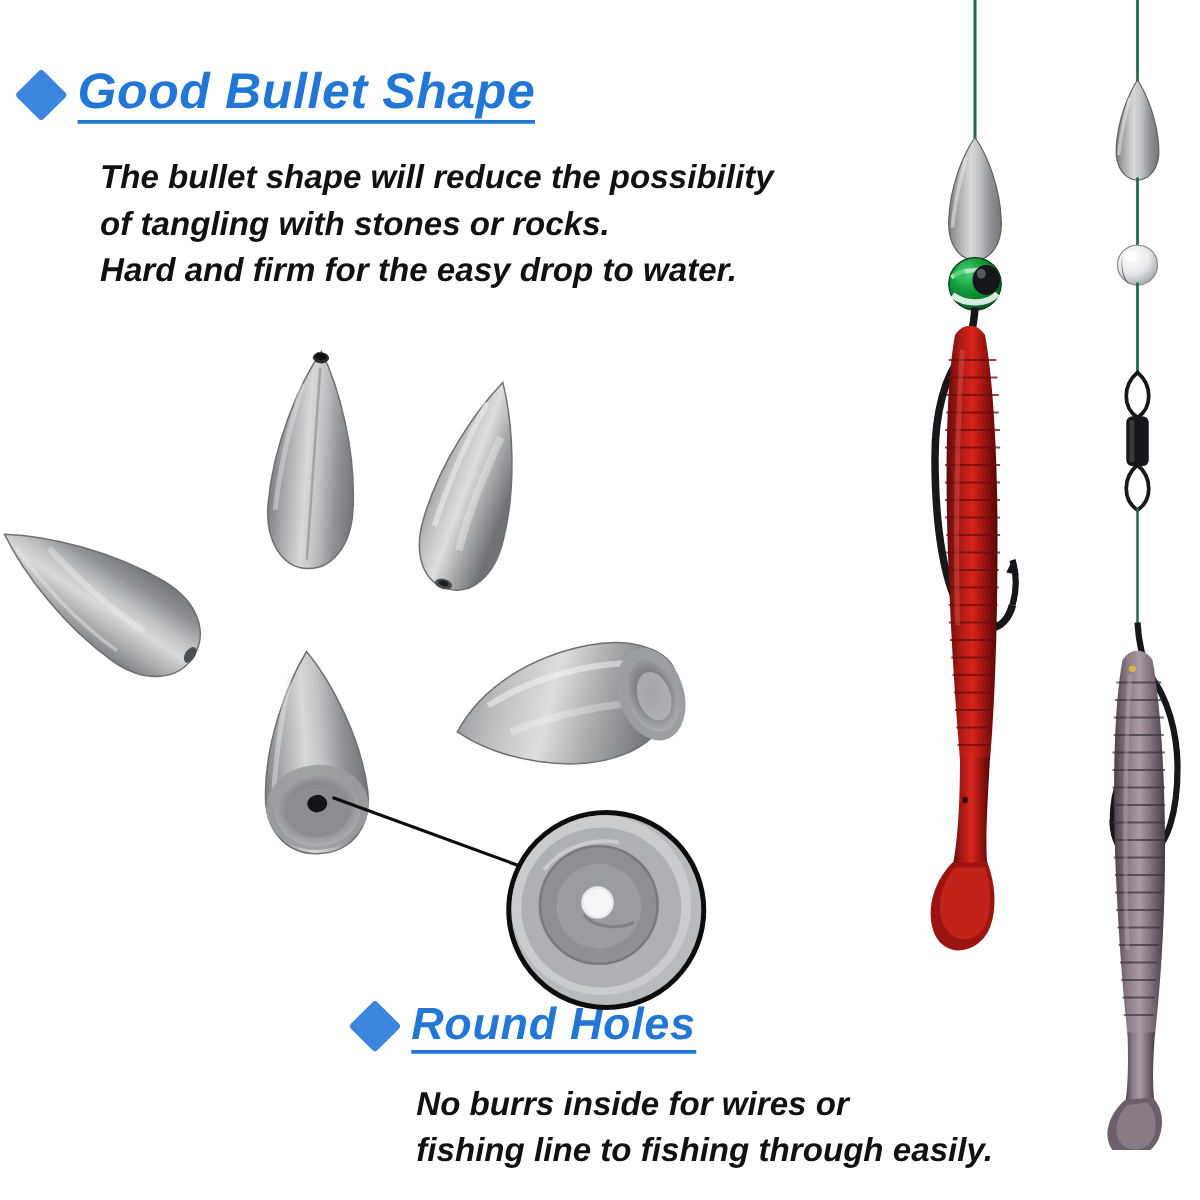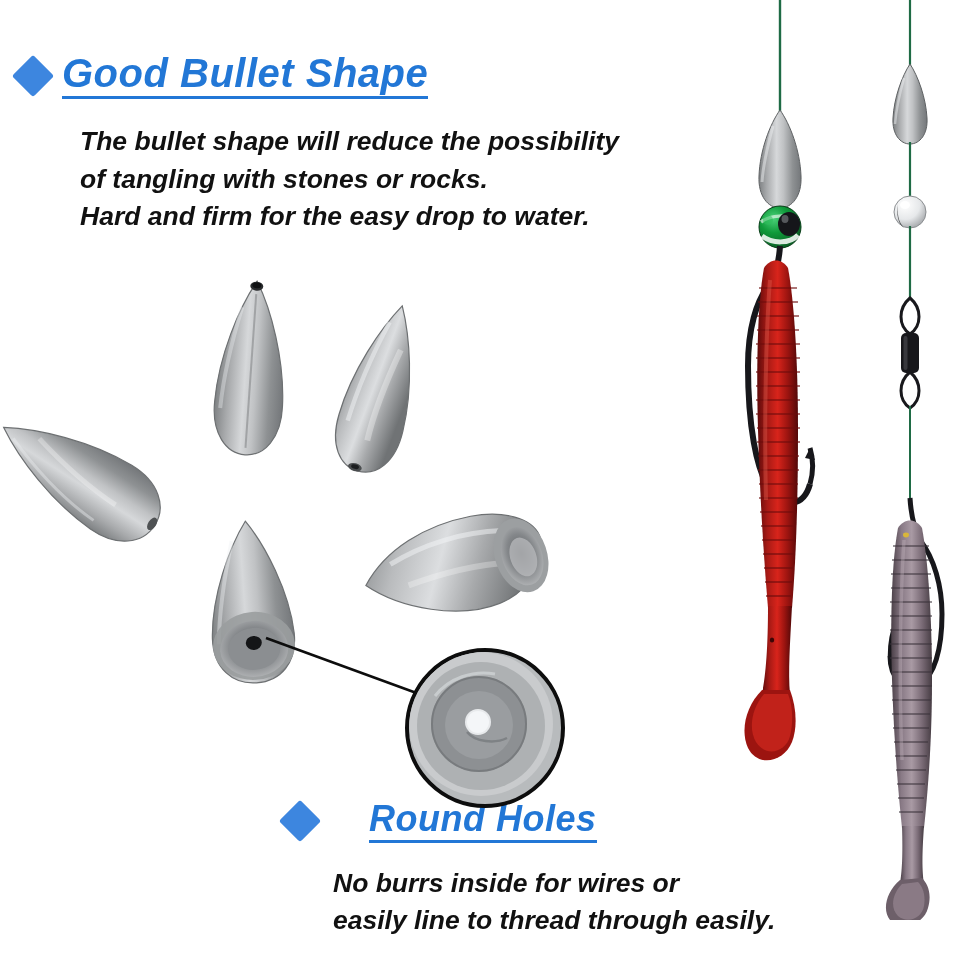--- a/index.html
+++ b/index.html
@@ -27,21 +27,21 @@
     font-weight:bold;
     color:#2277d6;
     letter-spacing:0.5px;
     white-space:nowrap;
     border-bottom:3px solid #2277d6;
     padding-bottom:2px;
     line-height:1.05;
     text-shadow:1px 1px 0 rgba(255,255,255,.85), -0.5px -0.5px 0 rgba(255,255,255,.6);
   }
   #sec-bullet .heading-text{font-size:40px;}
-  #sec-holes  .heading-text{font-size:36px;margin-left:40px;}
+  #sec-holes  .heading-text{font-size:36px;}
 
   .body-text{
     font-style:italic;
     font-weight:600;
     color:#111111;
     line-height:1.42;
     white-space:pre-line;
   }
   #sec-bullet .body-text{font-size:26.5px;}
   #sec-holes  .body-text{font-size:26.5px;}
@@ -74,21 +74,21 @@
 of tangling with stones or rocks.
 Hard and firm for the easy drop to water.</div>
   </div>
 
   <div class="section" id="sec-holes" style="left:285px;top:800px;">
     <div class="heading-row">
       <div class="diamond"></div>
       <div class="heading-text">Round Holes</div>
     </div>
     <div class="body-text" style="margin-top:22px;margin-left:48px;">No burrs inside for wires or
-easily line to thread through easily.</div>
+fishing line to fishing through easily.</div>
   </div>
 
   <div>
 
     <svg width="0" height="0" style="position:absolute" aria-hidden="true">
       <defs>
         <linearGradient id="leadG" x1="0" y1="0" x2="1" y2="0">
           <stop offset="0%" stop-color="#7e8183"></stop>
           <stop offset="18%" stop-color="#a7a9ab"></stop>
           <stop offset="42%" stop-color="#d6d8da"></stop>

